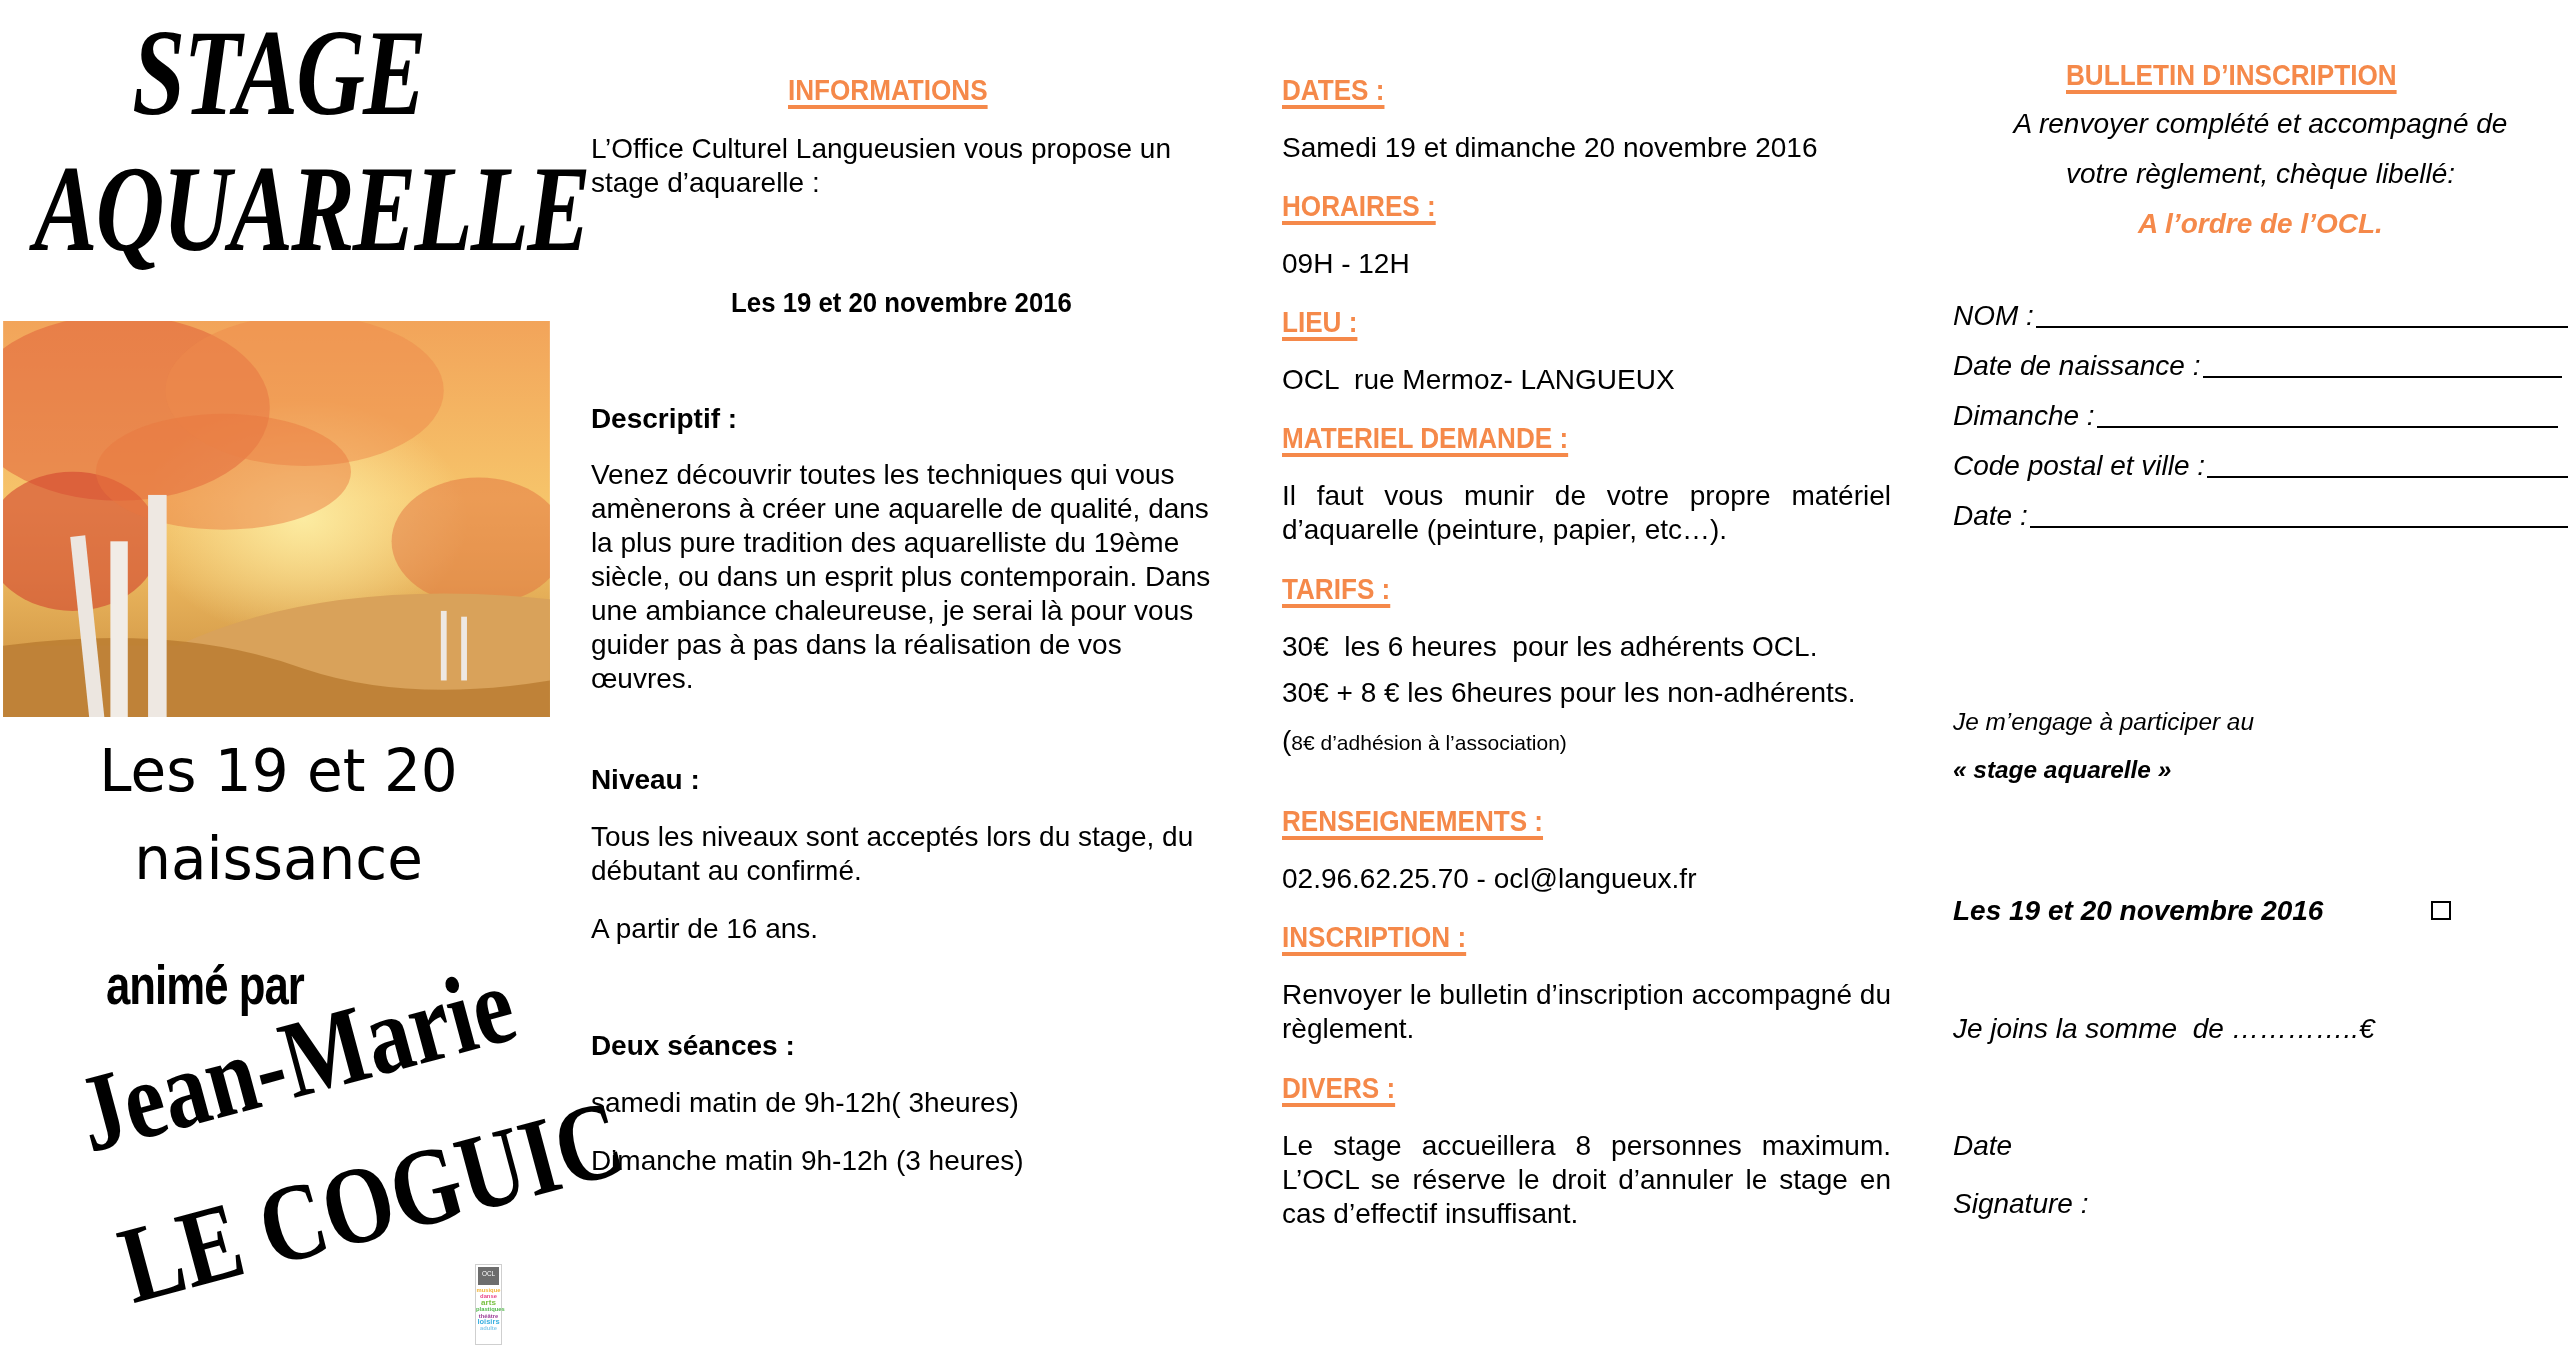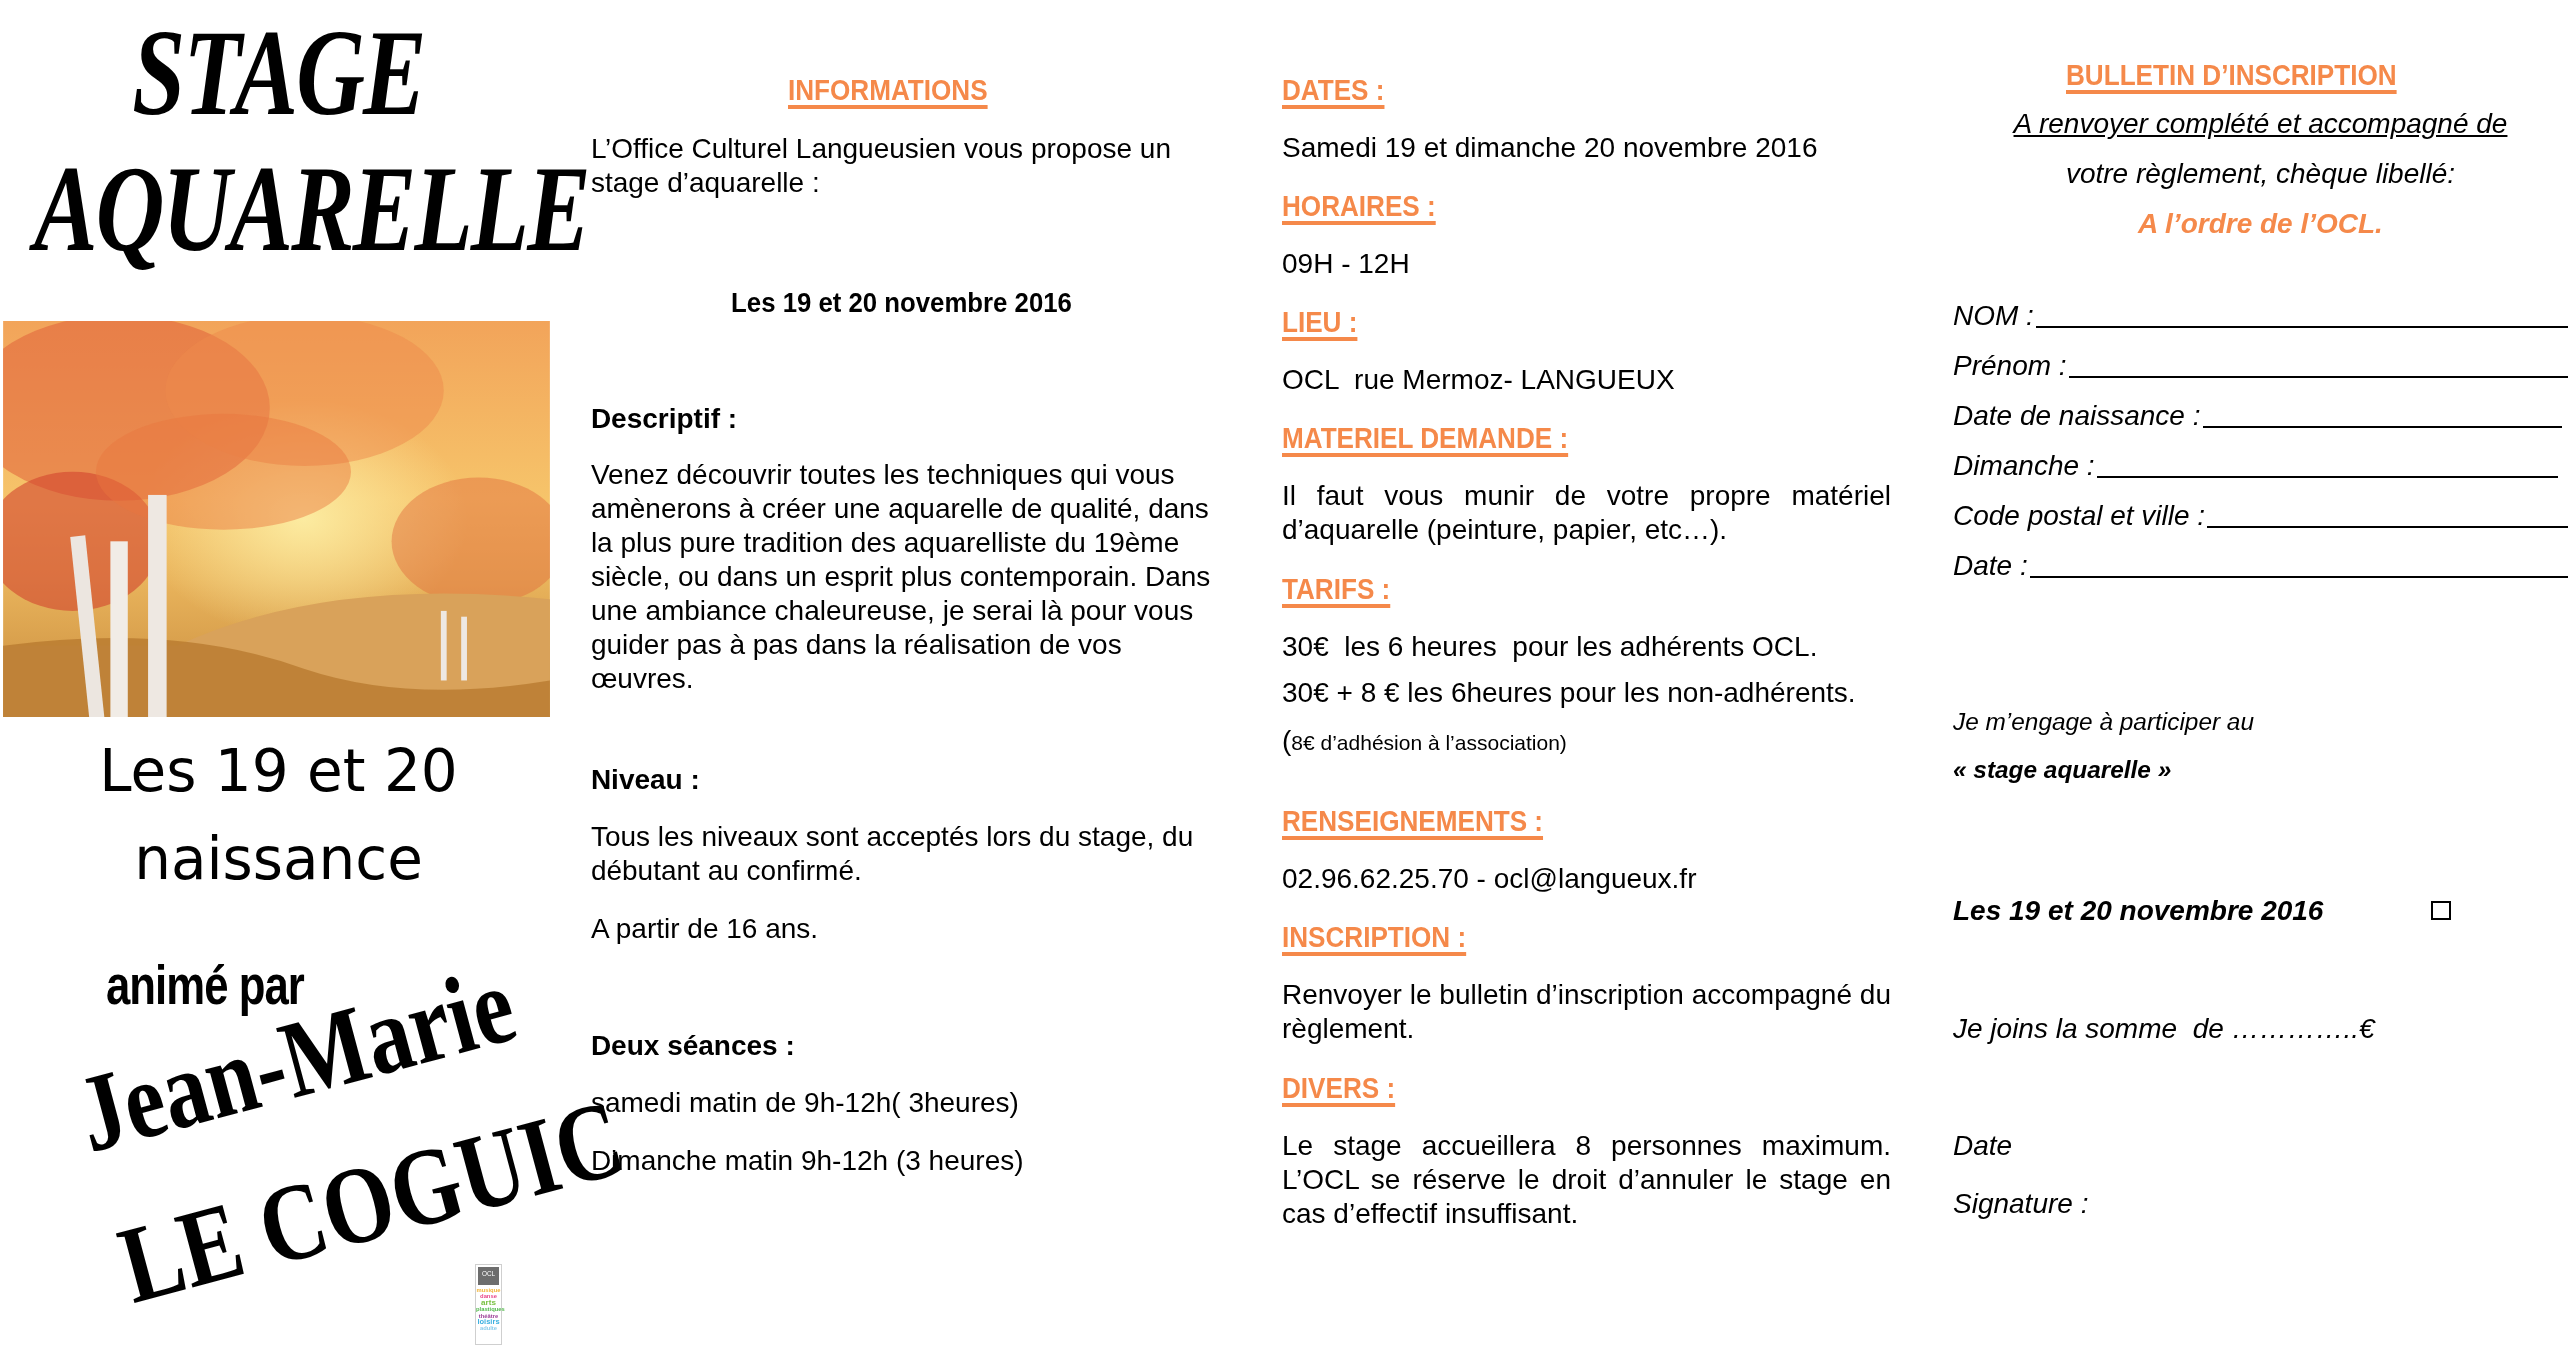--- a/index.html
+++ b/index.html
@@ -130,31 +130,27 @@
 
   <div class="abs h-or uline" style="top:920px;left:0;">INSCRIPTION :</div>
   <p class="abs justify" style="top:978px;left:0;width:609px;text-align-last:left;">Renvoyer le bulletin d’inscription accompagné du règlement.</p>
 
   <div class="abs h-or uline" style="top:1071px;left:0;">DIVERS :</div>
   <p class="abs justify" style="top:1129px;left:0;width:609px;text-align-last:left;">Le stage accueillera 8 personnes maximum. L’OCL se réserve le droit d’annuler le stage en cas d’effectif insuffisant.</p>
 </div>
 
 <div class="col" id="col4">
   <div class="abs h-or uline" style="top:58px;left:113px;font-style:normal;">BULLETIN D’INSCRIPTION</div>
-  <p class="abs" style="top:107px;left:0;width:615px;text-align:center;text-decoration:underline;">A renvoyer complété et accompagné de</p>
+  <p class="abs" style="top:107px;left:0;width:615px;text-align:center;">A renvoyer complété et accompagné de</p>
   <p class="abs" style="top:157px;left:0;width:615px;text-align:center;">votre règlement, chèque libellé:</p>
   <p class="abs bold" style="top:207px;left:0;width:615px;text-align:center;color:#F5894A;">A l’ordre de l’OCL.</p>
 
   <div class="abs" style="top:283px;left:0;width:615px;">
     <div class="field">
       <span class="lbl">NOM :</span>
-      <span class="line"></span>
-    </div>
-    <div class="field">
-      <span class="lbl">Prénom :</span>
       <span class="line"></span>
     </div>
     <div class="field">
       <span class="lbl">Date de naissance :</span>
       <span class="line" style="margin-right:5.8px"></span>
     </div>
     <div class="field">
       <span class="lbl">Dimanche :</span>
       <span class="line" style="margin-right:10.4px"></span>
     </div>

